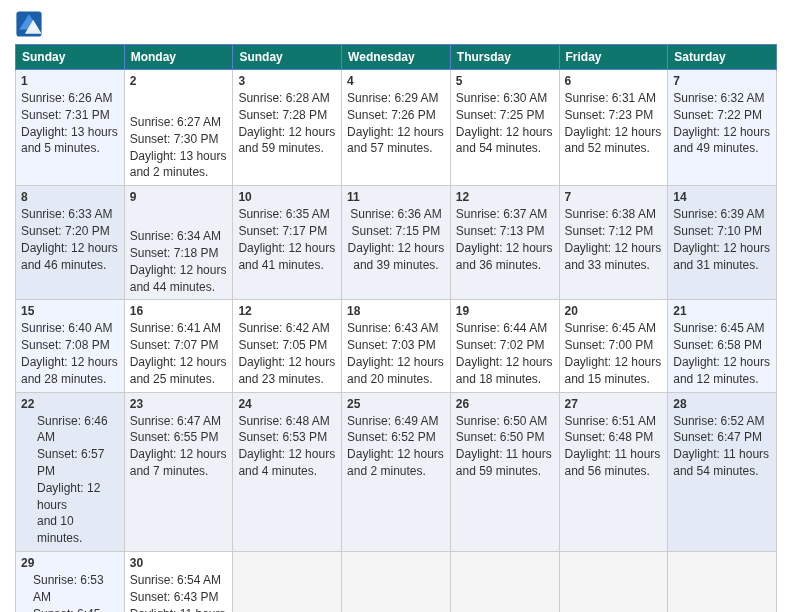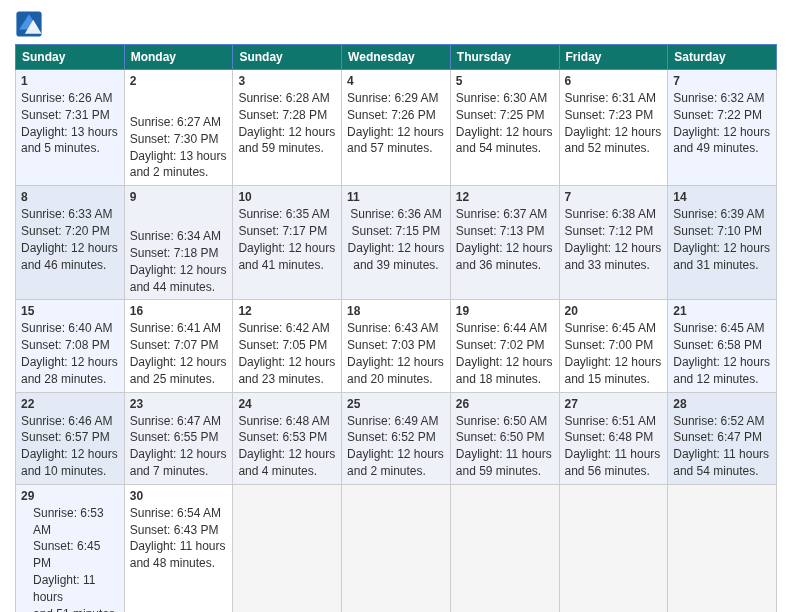--- a/index.html
+++ b/index.html
@@ -284,21 +284,21 @@
             <span class="day-number">21</span>
             <div class="day-info" style="white-space: pre-line;">Sunrise: 6:45 AM
 Sunset: 6:58 PM
 Daylight: 12 hours
 and 12 minutes.</div>
           </td>
         </tr>
         <tr class="row-alt">
           <td class="sunday">
             <span class="day-number">22</span>
-            <div class="day-info" style="white-space: pre-line;">Sunrise: 6:46 AM
+            <div class="day-info" style="white-space: pre-line; margin-left: 16px;">Sunrise: 6:46 AM
 Sunset: 6:57 PM
 Daylight: 12 hours
 and 10 minutes.</div>
           </td>
           <td>
             <span class="day-number">23</span>
             <div class="day-info" style="white-space: pre-line;">Sunrise: 6:47 AM
 Sunset: 6:55 PM
 Daylight: 12 hours
 and 7 minutes.</div>

